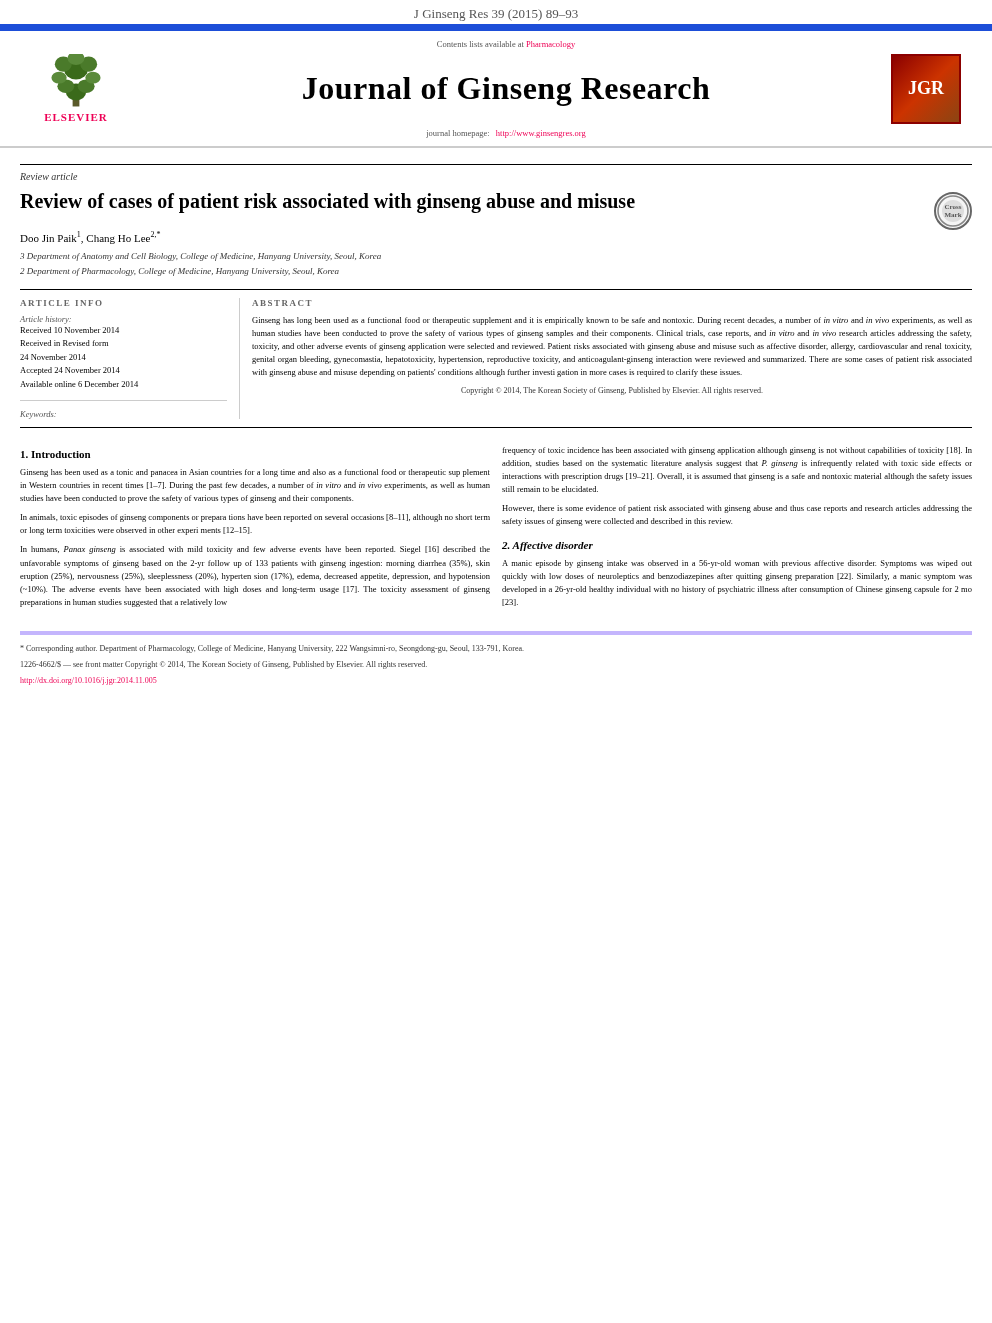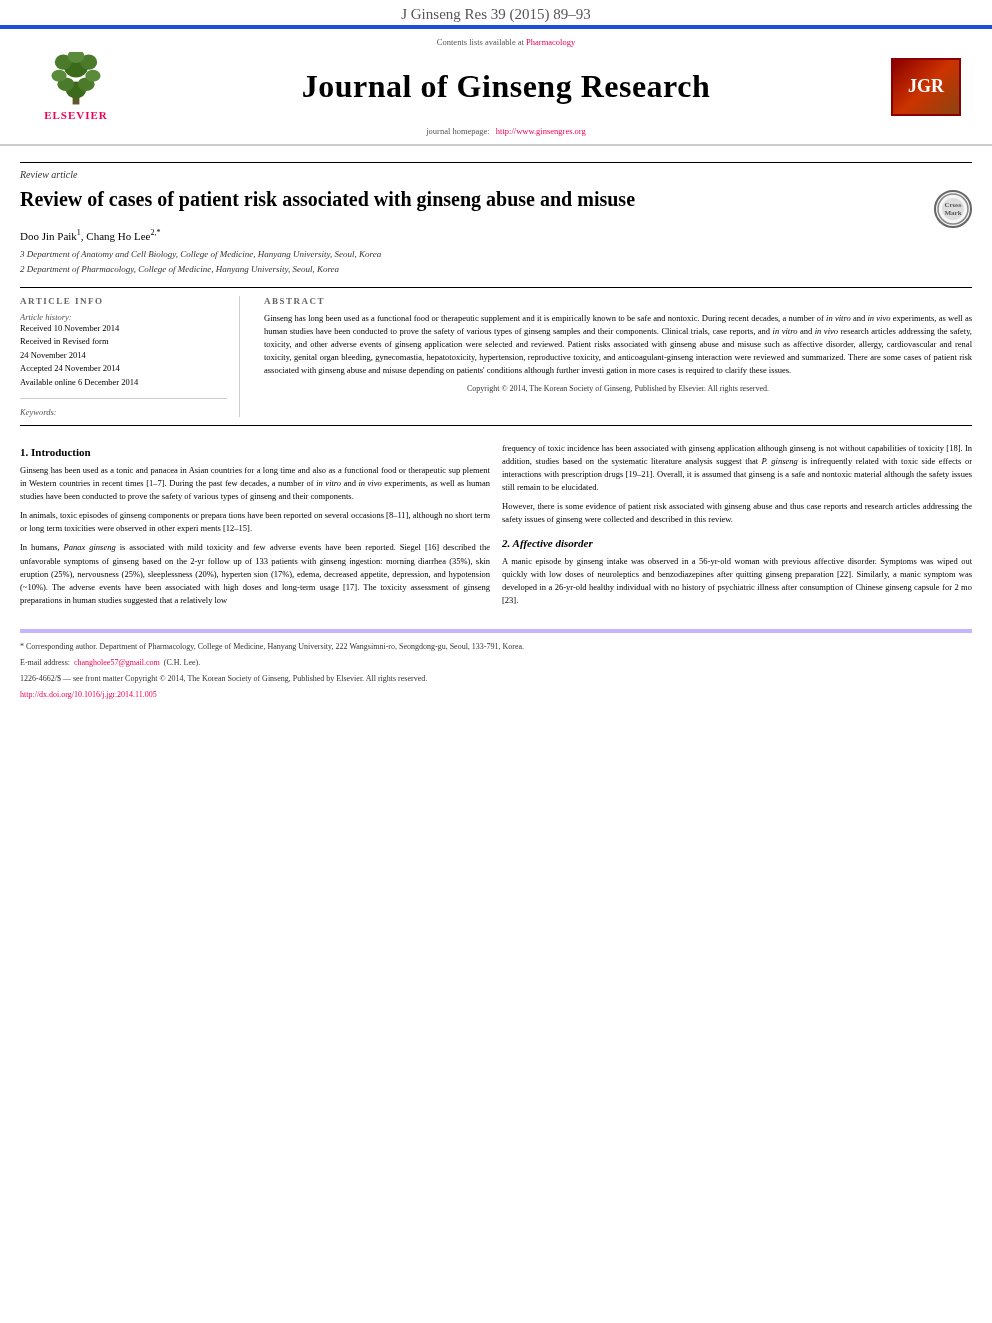--- a/index.html
+++ b/index.html
@@ -8,24 +8,24 @@
       font-size: 10px;
       background: #fff;
       color: #000;
       width: 992px;
       min-height: 1323px;
     }
 
     
     .top-bar {
       text-align: center;
-      font-size: 15px;
+      font-size: 13px;
       color: #555;
       padding: 6px 0 2px 0;
-      border-bottom: 4px solid #1d4ed8;
+      border-bottom: 7px solid #1d4ed8;
     }
 
     
     .journal-header {
       display: flex;
       align-items: center;
       justify-content: space-between;
       padding: 8px 16px;
       border-bottom: 2px solid #ccc;
     }
@@ -75,21 +75,21 @@
     }
     .journal-homepage a { color: #e05; text-decoration: none; }
     .journal-header-right {
       width: 100px;
       display: flex;
       flex-direction: column;
       align-items: center;
     }
     .jgr-logo {
       width: 70px;
-      height: 58px;
+      height: 70px;
       background: linear-gradient(135deg, #8B0000 0%, #cc3300 50%, #8B4513 100%);
       display: flex;
       align-items: center;
       justify-content: center;
       color: white;
       font-size: 18px;
       font-weight: bold;
       border: 2px solid #8B0000;
     }
 
@@ -125,21 +125,21 @@
       font-size: 9px;
       color: #333;
       margin-bottom: 10px;
       line-height: 1.5;
     }
     .affiliation-line { margin-bottom: 2px; }
 
     
     .two-col {
       display: flex;
-      gap: 24px;
+      gap: 12px;
       border-top: 1.5px solid #000;
       border-bottom: 1.5px solid #000;
       padding: 8px 0;
       margin-bottom: 16px;
     }
 
     .article-info-col {
       width: 220px;
       min-width: 220px;
       border-right: 1px solid #ccc;
@@ -488,25 +488,20 @@
         2 mo [23].
       </p>
     </div>
   </div>
 
   <div class="footer-section">
     <div class="footer-note">
       <span>* Corresponding author. Department of Pharmacology, College of Medicine, Hanyang University, 222 Wangsimni-ro, Seongdong-gu, Seoul, 133-791, Korea.</span>
     </div>
     <div class="footer-note">
-      <span>E-mail address:</span>
-      <a href="#" class="footer-link" style="margin: 0 2px;">changholee57@gmail.com</a>
-      <span>(C.H. Lee).</span>
-    </div>
-    <div class="footer-note">
       <span>1226-4662/$ — see front matter Copyright © 2014, The Korean Society of Ginseng, Published by Elsevier. All rights reserved.</span>
     </div>
     <div class="footer-note">
       <a href="#" class="footer-link">http://dx.doi.org/10.1016/j.jgr.2014.11.005</a>
     </div>
   </div>
 
 </div>
 
 </body></html>

